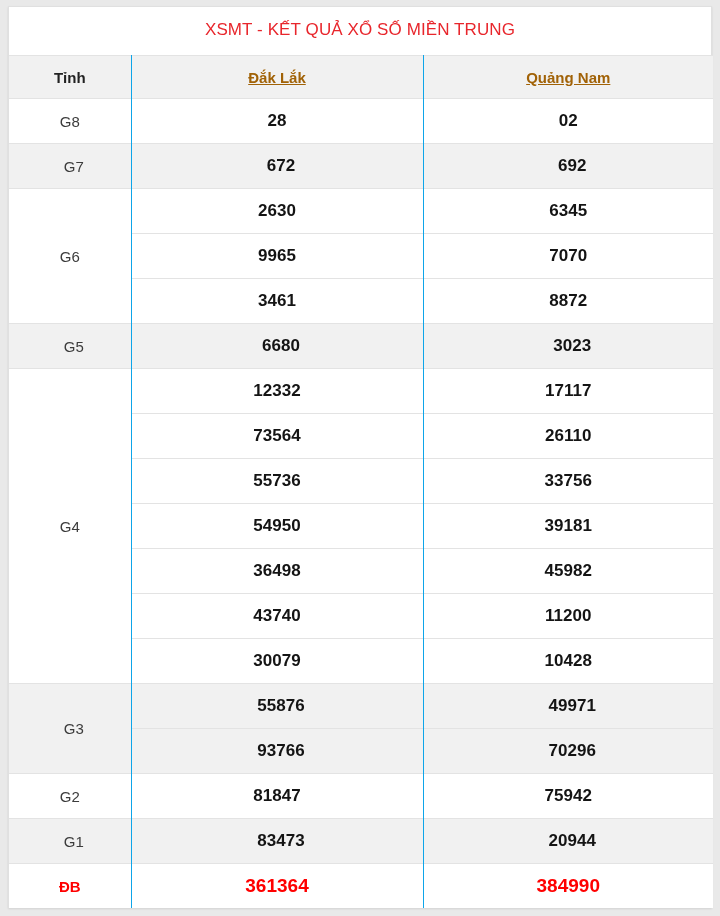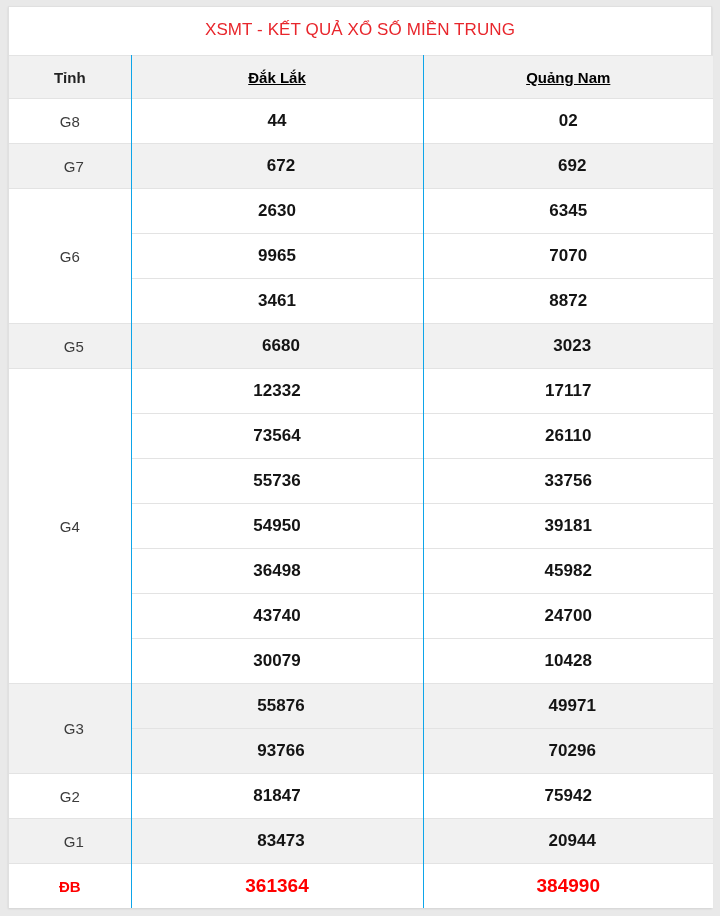--- a/index.html
+++ b/index.html
@@ -90,21 +90,21 @@
   table.results td:last-child { border-right: none; }
 
   thead th {
     background: #f1f1f1;
     height: 42px;
     font-size: 15px;
     font-weight: 700;
   }
   th.prize-head { color: #222; font-weight: 700; }
   th.prov-head a {
-    color: #000000;
+    color: #a16207;
     text-decoration: underline;
     font-weight: 700;
     cursor: pointer;
   }
 
   tbody td {
     height: 44px;
     font-size: 17px;
     font-weight: 700;
     color: #141414;
@@ -153,21 +153,21 @@
             <a>Đắk Lắk</a>
           </th>
           <th class="prov-head">
             <a>Quảng Nam</a>
           </th>
         </tr>
       </thead>
       <tbody id="results-body">
           <tr class="band-white">
             <td class="prize grp-white" rowspan="1">G8</td>
-            <td class="grp-white">44</td>
+            <td class="grp-white">28</td>
             <td class="grp-white">02</td>
           </tr>
           <tr class="band-gray">
             <td class="prize grp-gray" rowspan="1">G7</td>
             <td class="grp-gray">672</td>
             <td class="grp-gray">692</td>
           </tr>
           <tr class="band-white">
             <td class="prize grp-white" rowspan="3">G6</td>
             <td class="grp-white">2630</td>
@@ -202,21 +202,21 @@
           <tr class="band-white">
             <td class="grp-white">54950</td>
             <td class="grp-white">39181</td>
           </tr>
           <tr class="band-white">
             <td class="grp-white">36498</td>
             <td class="grp-white">45982</td>
           </tr>
           <tr class="band-white">
             <td class="grp-white">43740</td>
-            <td class="grp-white">24700</td>
+            <td class="grp-white">11200</td>
           </tr>
           <tr class="band-white">
             <td class="grp-white">30079</td>
             <td class="grp-white">10428</td>
           </tr>
           <tr class="band-gray">
             <td class="prize grp-gray" rowspan="2">G3</td>
             <td class="grp-gray">55876</td>
             <td class="grp-gray">49971</td>
           </tr>

